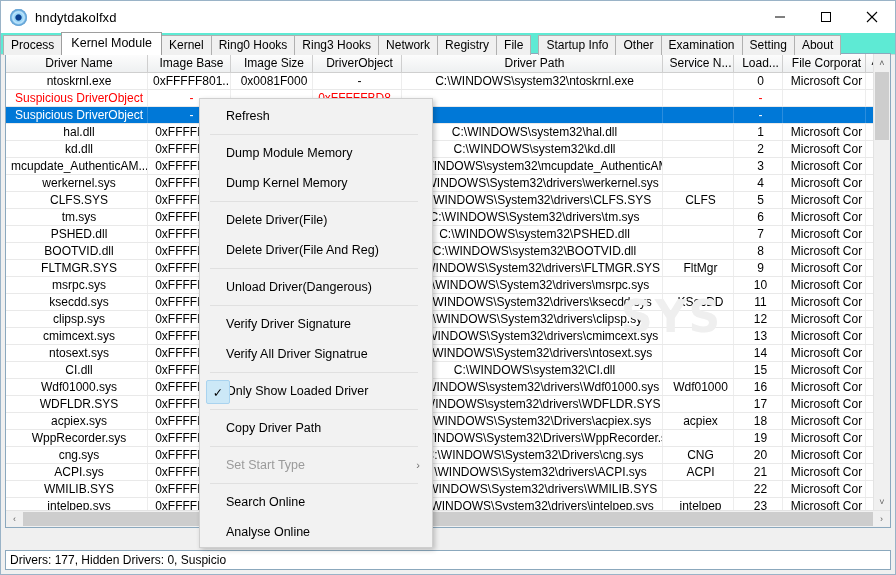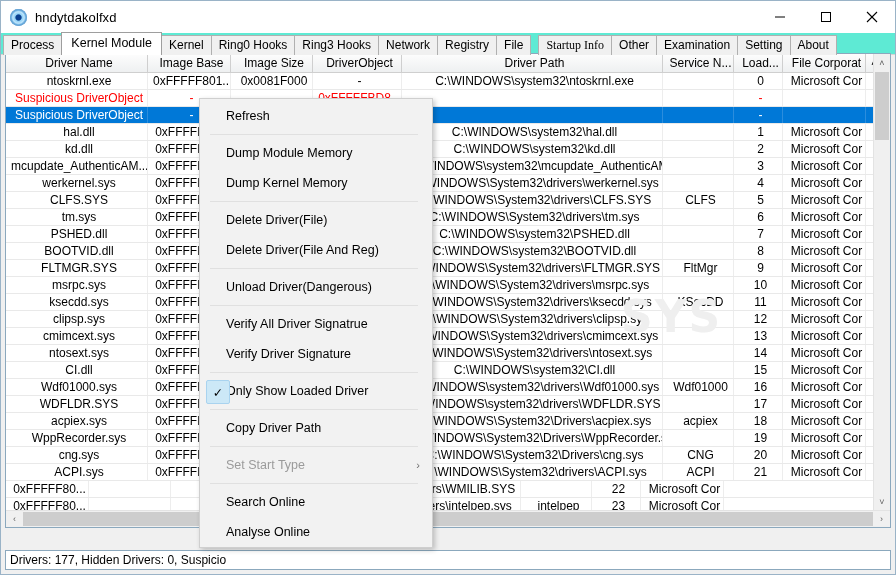--- a/index.html
+++ b/index.html
@@ -27,21 +27,21 @@
 
   
   .tabstrip{height:22px;background:#5eead4;display:flex;align-items:flex-end;
             padding-left:2px;position:relative;}
   .tabstrip:after{content:"";position:absolute;left:0;right:0;bottom:0;height:1px;background:#d4d4d4;}
   .tab{height:19px;line-height:19px;padding:0 7px;font-size:12px;
        background:#f0f0f0;border:1px solid #b0b0b0;border-bottom:none;
        margin-right:-1px;position:relative;z-index:1;color:#000;white-space:nowrap;}
   .tab.sel{height:22px;line-height:21px;background:#fff;border-color:#9e9e9e;
            z-index:3;font-size:12.5px;padding:0 9px;}
-  .tab.gap{margin-left:8px;font-family:Liberation Serif, serif;}
+  .tab.gap{margin-left:8px;}
 
   
   .listwrap{position:absolute;left:4px;right:4px;top:52px;bottom:46px;
             background:#fff;border:1px solid #8ba8bd;box-sizing:border-box;text-align:center;}
   .hdr{display:flex;height:19px;background:#f0f0f0;
        border-bottom:1px solid #cfcfcf;box-sizing:border-box;}
   .hdr .hc{border-right:1px solid #cfcfcf;box-sizing:border-box;
            padding:2px 0 0 5px;font-size:12px;color:#000;overflow:hidden;
            white-space:nowrap;background:linear-gradient(#fdfdfd,#eef0f1);}
   .hdr .corner{width:17px;border-right:none;display:flex;align-items:center;
@@ -390,29 +390,31 @@
           <div class="c c0">ACPI.sys</div>
           <div class="c c1">0xFFFFF80...</div>
           <div class="c c2"></div>
           <div class="c c3"></div>
           <div class="c c4">C:\WINDOWS\System32\drivers\ACPI.sys</div>
           <div class="c c5">ACPI</div>
           <div class="c c6">21</div>
           <div class="c c7">Microsoft Cor</div>
         </div>
         <div class="row">
+          <div class="c c0">WMILIB.SYS</div>
           <div class="c c1">0xFFFFF80...</div>
           <div class="c c2"></div>
           <div class="c c3"></div>
           <div class="c c4">C:\WINDOWS\System32\drivers\WMILIB.SYS</div>
           <div class="c c5"></div>
           <div class="c c6">22</div>
           <div class="c c7">Microsoft Cor</div>
         </div>
         <div class="row">
+          <div class="c c0">intelpep.sys</div>
           <div class="c c1">0xFFFFF80...</div>
           <div class="c c2"></div>
           <div class="c c3"></div>
           <div class="c c4">C:\WINDOWS\System32\drivers\intelpep.sys</div>
           <div class="c c5">intelpep</div>
           <div class="c c6">23</div>
           <div class="c c7">Microsoft Cor</div>
         </div>
       </div>
 
@@ -450,24 +452,24 @@
       </div>
       <div class="mi">
         <div class="lbl">Delete Driver(File And Reg)</div>
       </div>
       <div class="msep"></div>
       <div class="mi">
         <div class="lbl">Unload Driver(Dangerous)</div>
       </div>
       <div class="msep"></div>
       <div class="mi">
+        <div class="lbl">Verify Driver Signature</div>
+      </div>
+      <div class="mi">
         <div class="lbl">Verify All Driver Signatrue</div>
-      </div>
-      <div class="mi">
-        <div class="lbl">Verify Driver Signature</div>
       </div>
       <div class="msep"></div>
       <div class="mi">
         <div class="check">✓</div>
         <div class="lbl">Only Show Loaded Driver</div>
       </div>
       <div class="msep"></div>
       <div class="mi">
         <div class="lbl">Copy Driver Path</div>
       </div>

